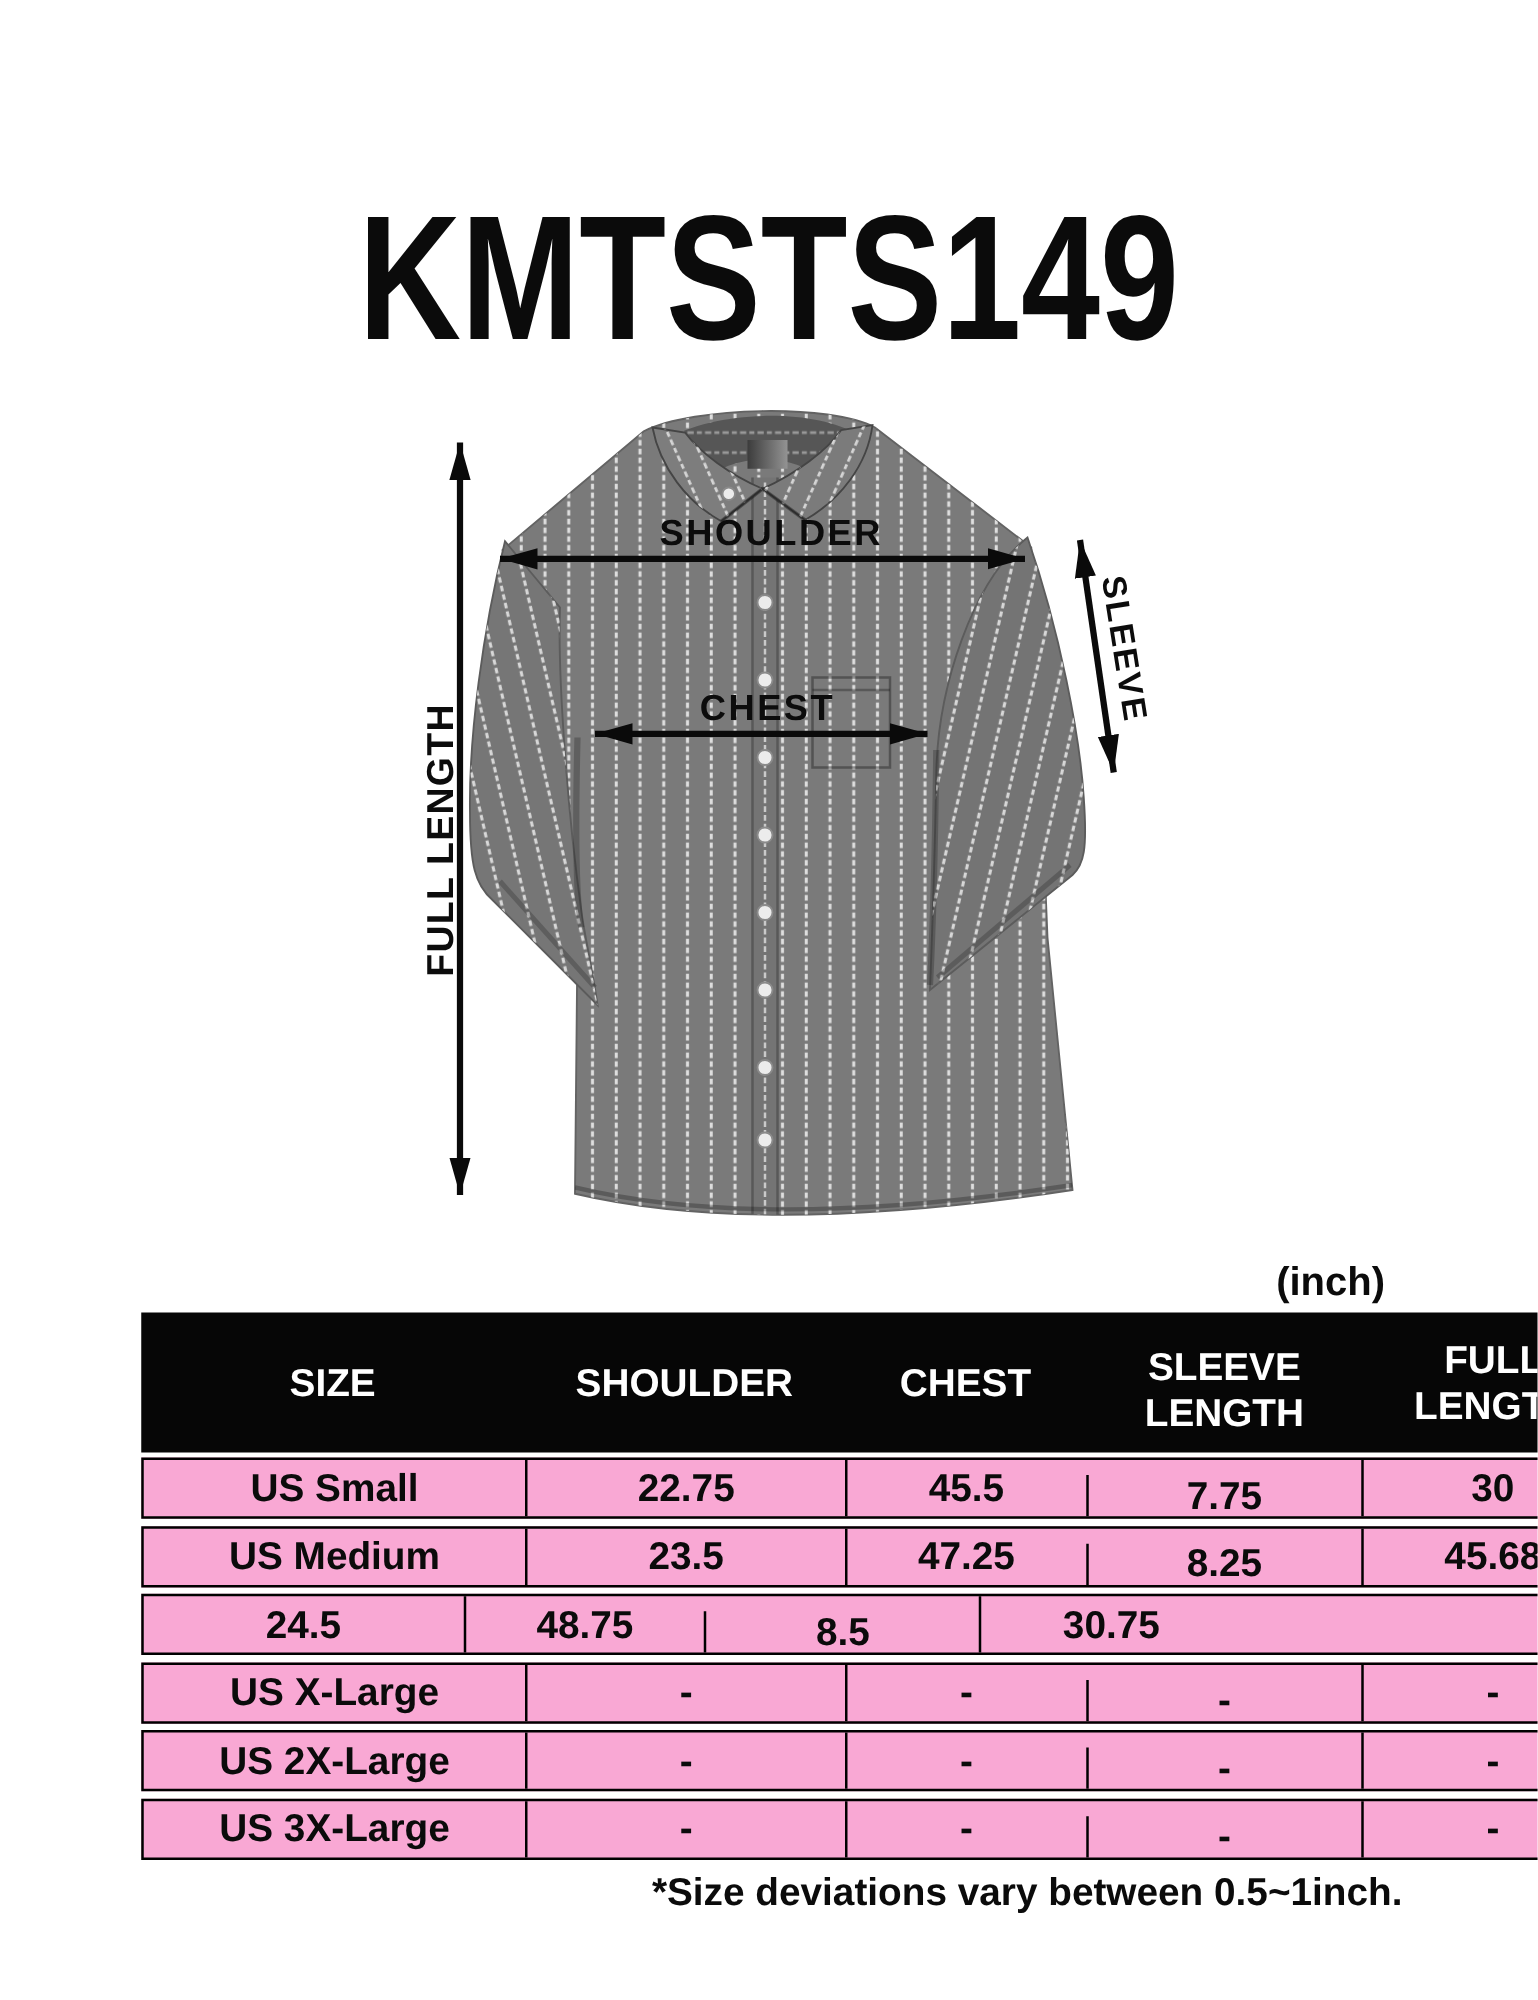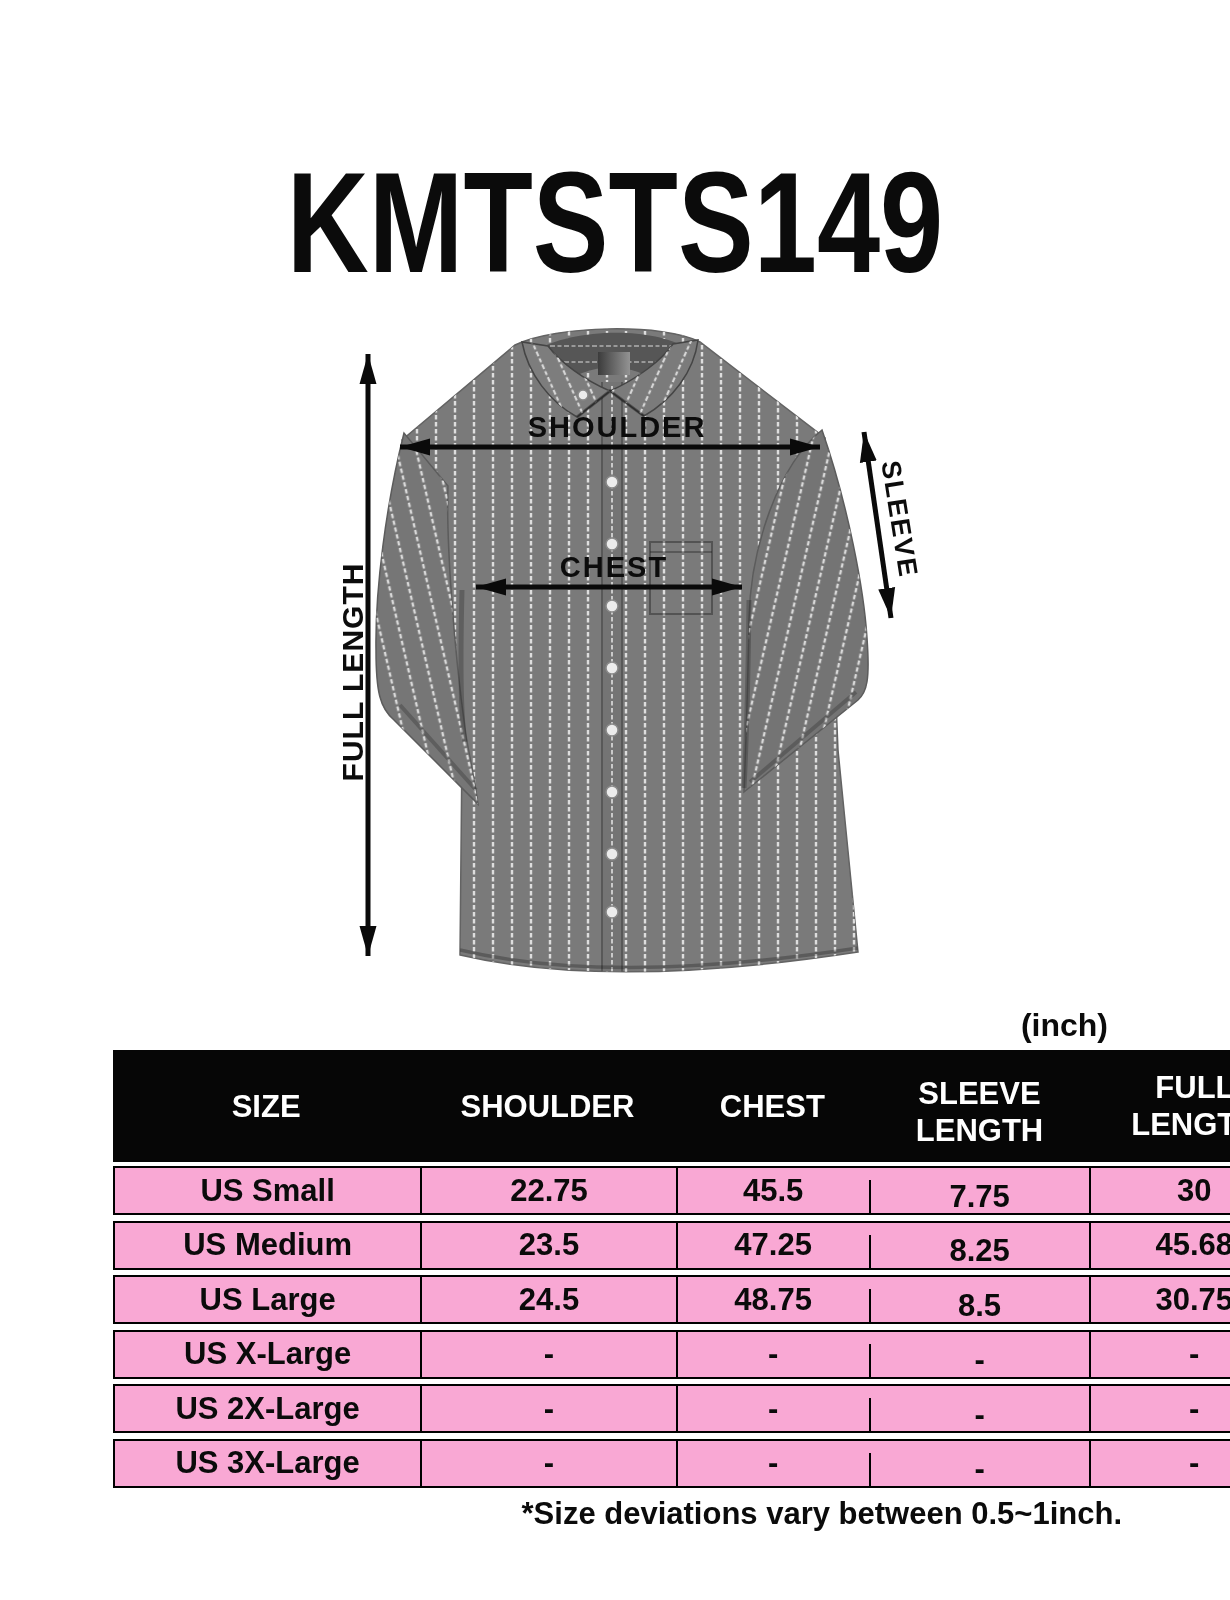--- a/index.html
+++ b/index.html
@@ -164,21 +164,20 @@
         <div class="tcell c4">30</div>
       </div>
       <div class="trow">
         <div class="tcell c0">US Medium</div>
         <div class="tcell c1">23.5</div>
         <div class="tcell c2">47.25</div>
         <div class="tcell c3">8.25</div>
         <div class="tcell c4">45.68</div>
       </div>
       <div class="trow">
-        <div class="tcell c0">US Large</div>
         <div class="tcell c1">24.5</div>
         <div class="tcell c2">48.75</div>
         <div class="tcell c3">8.5</div>
         <div class="tcell c4">30.75</div>
       </div>
       <div class="trow">
         <div class="tcell c0">US X-Large</div>
         <div class="tcell c1">-</div>
         <div class="tcell c2">-</div>
         <div class="tcell c3">-</div>

